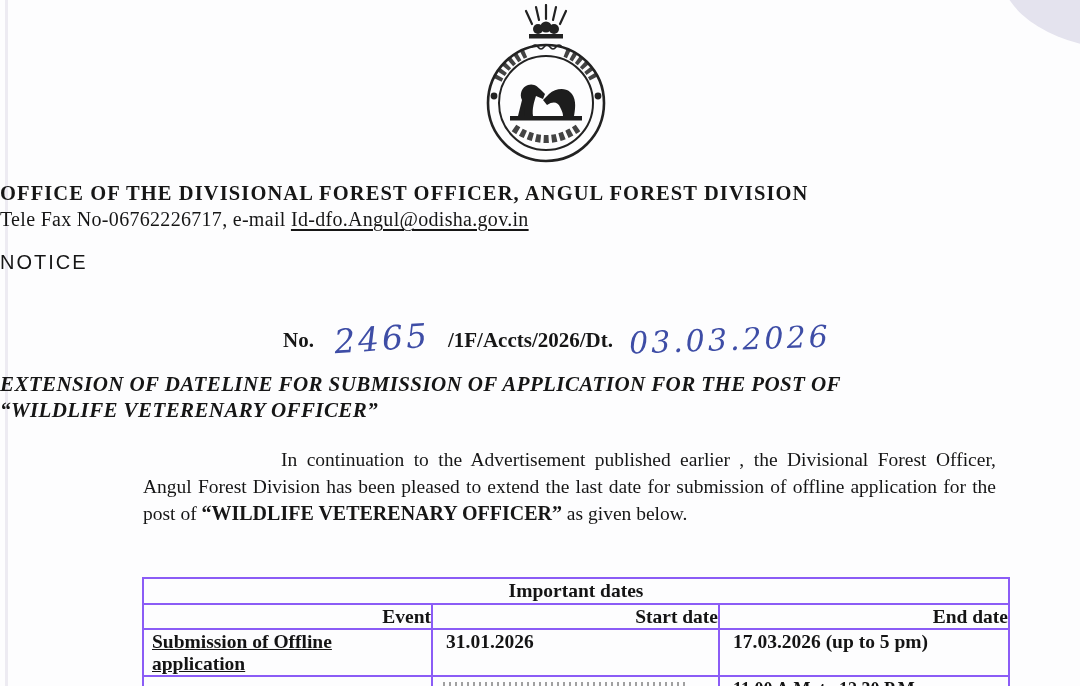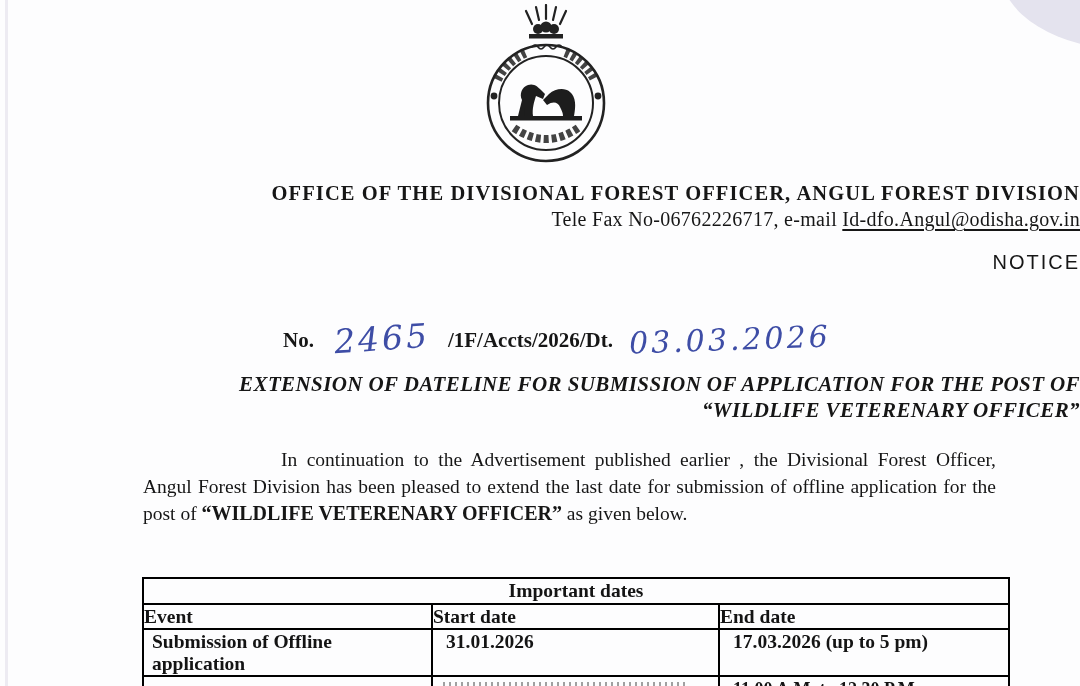--- a/index.html
+++ b/index.html
@@ -7,21 +7,21 @@
        font-family:"Liberation Serif", serif;color:#161616;}
   .page{position:absolute;inset:0;width:1080px;height:686px;overflow:hidden;background:#fdfdfe;}
 
   
   .corner-blob{position:absolute;left:1000px;top:-110px;width:260px;height:160px;
                border-radius:50%;background:#e4e3ee;}
   .edge-line{position:absolute;left:5px;top:0;width:3px;height:686px;background:#edebf2;}
 
   .emblem{position:absolute;left:470px;top:4px;}
 
-  .center-line{position:absolute;left:0;right:0;text-align:right;margin-left:28px;}
+  .center-line{position:absolute;left:0;right:0;text-align:left;}
   .office-line{top:182px;font-weight:bold;font-size:20.5px;letter-spacing:1.1px;}
   .contact-line{top:208px;font-weight:normal;font-size:20px;letter-spacing:.3px;}
   .contact-line .email{text-decoration:underline;text-underline-offset:3px;}
   .notice-heading{top:251px;font-family:"Liberation Sans",sans-serif;font-weight:normal;
                   font-size:20px;letter-spacing:2px;}
 
   .ref-line{position:absolute;left:283px;top:316px;white-space:nowrap;}
   .ref-line .typed{font-weight:bold;font-size:21px;vertical-align:baseline;text-align:center;}
   .hand{font-family:"DejaVu Serif",serif;font-style:italic;color:#3e4da6;display:inline-block;}
   .hand-no{font-size:33px;letter-spacing:3px;transform:rotate(-4deg);margin:0 18px 0 20px;position:relative;top:3px;}
@@ -30,25 +30,25 @@
   .subject{font-weight:bold;font-style:italic;font-size:21px;letter-spacing:.4px;}
   .subject-1{top:372px;}
   .subject-2{top:398px;}
 
   .body-par{position:absolute;left:143px;top:447px;width:853px;font-size:19.5px;
             line-height:26.5px;text-align:justify;text-indent:138px;margin:0;}
   .body-par b{font-size:20px;}
 
   table.dates{position:absolute;left:142px;top:577px;width:866px;border-collapse:collapse;
               table-layout:fixed;}
-  table.dates td,table.dates th{border:2px solid #000000;font-weight:bold;color:#141414;
+  table.dates td,table.dates th{border:2px solid #8b5cf6;font-weight:bold;color:#141414;
               font-size:19.5px;padding:0;}
   .caption-cell{text-align:center;height:24px;font-size:19.5px;}
-  .head-cell{text-align:left;height:23px;}
-  .ev-cell{vertical-align:top;text-align:left;padding:1px 6px 0 8px !important;line-height:22px;height:44px;}
+  .head-cell{text-align:right;height:23px;}
+  .ev-cell{vertical-align:top;text-align:left;padding:1px 6px 0 8px !important;line-height:22px;height:44px;text-decoration:underline;}
   .date-cell{vertical-align:top;text-align:left;padding:1px 6px 0 13px !important;margin-left:8px;}
   .clip-row td{border-bottom:none;}
   .clip-box{height:12px;overflow:hidden;}
   .clip-box span{display:block;font-size:18px;line-height:25px;font-weight:bold;padding-left:13px;white-space:nowrap;}
   .smudge{height:4px;margin:5px 0 0 10px;width:85%;opacity:.55;
           background:repeating-linear-gradient(90deg,#555 0 2px,transparent 2px 6px);}
 </style>
 </head>
 <body>
 

